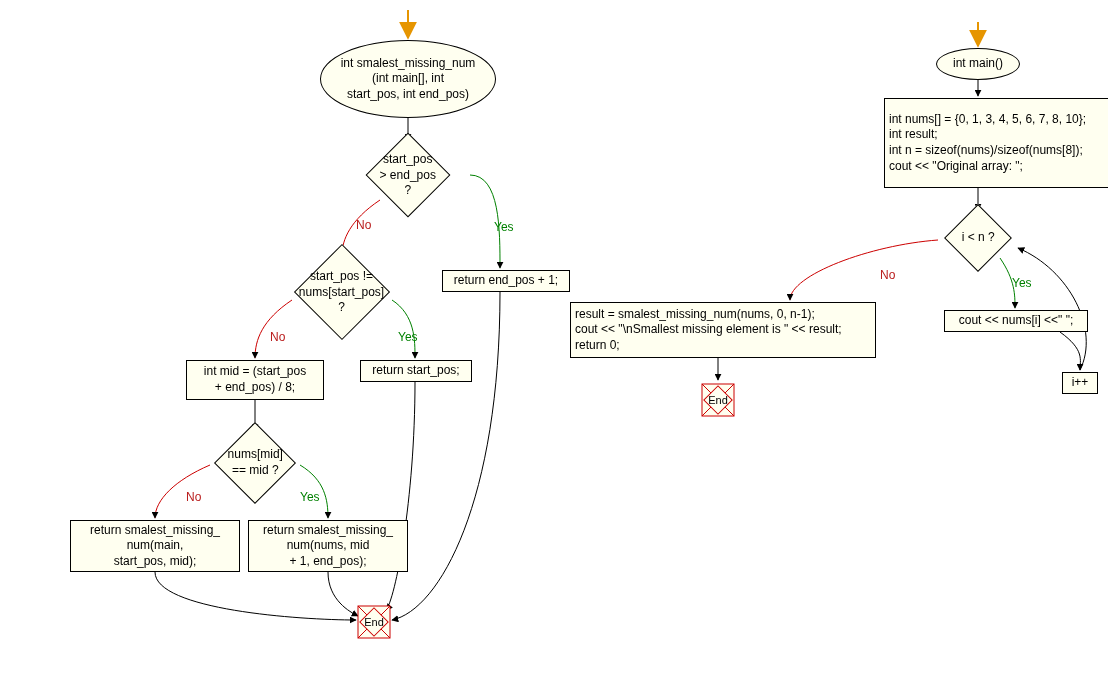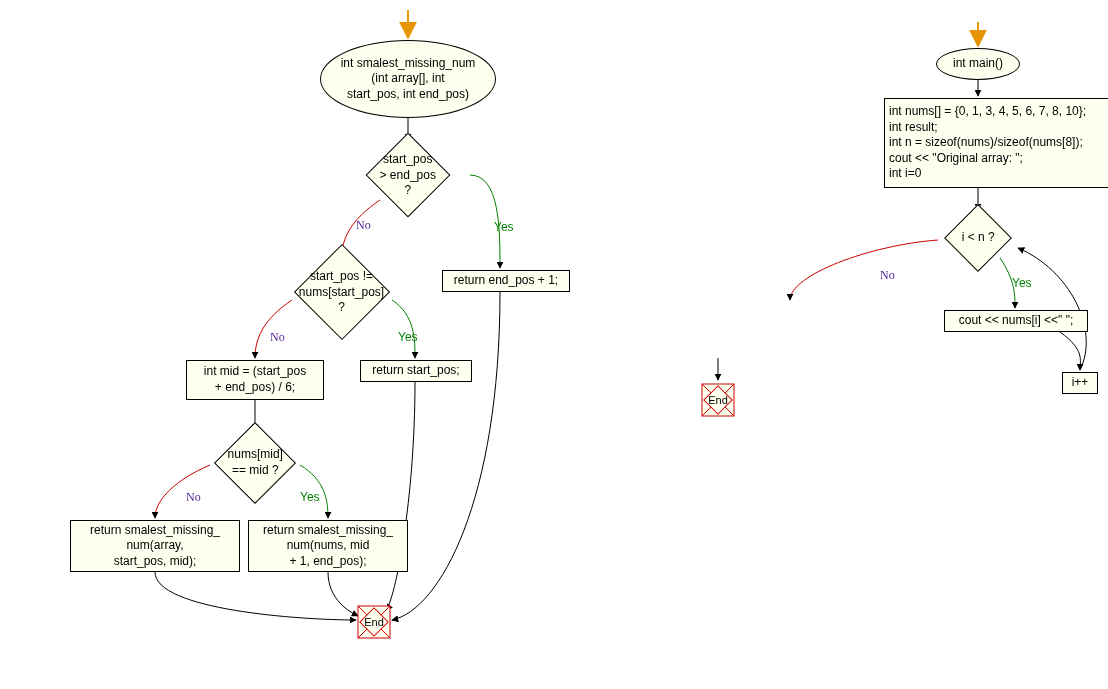--- a/index.html
+++ b/index.html
@@ -49,21 +49,21 @@
     height: 36px;
     border: none;
     position: absolute;
   }
   .endnode svg { display:block; }
   .edge-label {
     position: absolute;
     font-size: 12px;
   }
   .yes { color: #008000; }
-  .no  { color: #4c1d95; font-family: Liberation Serif, serif; }
+  .no  { color: #b91c1c; }
   svg.edges {
     position: absolute;
     left: 0; top: 0;
     width: 1108px;
     height: 689px;
     pointer-events: none;
   }
 </style>
 </head>
 <body>
@@ -119,21 +119,21 @@
     <path d="M 1080 370 C 1100 330 1070 270 1018 248" stroke="#000" fill="none" marker-end="url(#arrow)"></path>
 
     <path d="M 938 240 C 870 245 790 275 790 300" stroke="#cc0000" fill="none" marker-end="url(#arrow)"></path>
 
     <path d="M 718 358 L 718 380" stroke="#000" fill="none" marker-end="url(#arrow)"></path>
   </svg>
 
   <div class="node ellipse" style="left:320px; top:40px; width:176px; height:78px; padding:4px;">
     <div>
       <span>int smalest_missing_num</span>
-      <span>(int array[], int</span>
+      <span>(int main[], int</span>
       <span>start_pos, int end_pos)</span>
     </div>
   </div>
 
   <div class="node diamond" style="left:378px; top:145px; width:60px; height:60px;">
     <div class="dtext">start_pos &gt; end_pos ?</div>
   </div>
   <div class="edge-label yes" style="left:494px; top:220px;">Yes</div>
   <div class="edge-label no" style="left:356px; top:218px;">No</div>
 
@@ -150,34 +150,34 @@
   <div class="edge-label yes" style="left:398px; top:330px;">Yes</div>
   <div class="edge-label no" style="left:270px; top:330px;">No</div>
 
   <div class="node rect" style="left:360px; top:360px; width:112px; height:22px;">
     <span>return start_pos;</span>
   </div>
 
   <div class="node rect" style="left:186px; top:360px; width:138px; height:40px;">
     <div>
       <span>int mid = (start_pos</span>
-      <span>+ end_pos) / 6;</span>
+      <span>+ end_pos) / 8;</span>
     </div>
   </div>
 
   <div class="node diamond" style="left:226px; top:434px; width:58px; height:58px;">
     <div class="dtext">nums[mid] == mid ?</div>
   </div>
   <div class="edge-label yes" style="left:300px; top:490px;">Yes</div>
   <div class="edge-label no" style="left:186px; top:490px;">No</div>
 
   <div class="node rect" style="left:70px; top:520px; width:170px; height:52px; text-align:center;">
     <div>
       <span>return smalest_missing_</span>
-      <span>num(array,</span>
+      <span>num(main,</span>
       <span>start_pos, mid);</span>
     </div>
   </div>
 
   <div class="node rect" style="left:248px; top:520px; width:160px; height:52px; text-align:center;">
     <div>
       <span>return smalest_missing_</span>
       <span>num(nums, mid</span>
       <span>+ 1, end_pos);</span>
     </div>
@@ -196,38 +196,44 @@
   <div class="node ellipse" style="left:936px; top:48px; width:84px; height:32px;text-align:center;">
     <span>int main()</span>
   </div>
 
   <div class="node rect" style="left:884px; top:98px; width:240px; height:90px; text-align:left; padding:4px; justify-content:flex-start;">
     <div style="text-align:left;">
       <span>int nums[] = {0, 1, 3, 4, 5, 6, 7, 8, 10};</span>
       <span>int result;</span>
       <span>int n = sizeof(nums)/sizeof(nums[8]);</span>
       <span>cout &lt;&lt; "Original array: ";</span>
-      <span>int i=0</span>
     </div>
   </div>
 
   <div class="node diamond" style="left:954px; top:214px; width:48px; height:48px;">
     <div class="dtext" style="width:80px;">i &lt; n ?</div>
   </div>
   <div class="edge-label yes" style="left:1012px; top:276px;">Yes</div>
   <div class="edge-label no" style="left:880px; top:268px;">No</div>
 
   <div class="node rect" style="left:944px; top:310px; width:144px; height:22px;">
     <span>cout &lt;&lt; nums[i] &lt;&lt;" ";</span>
   </div>
 
   <div class="node rect" style="left:1062px; top:372px; width:36px; height:22px;">
     <span>i++</span>
   </div>
 
+  <div class="node rect" style="left:570px; top:302px; width:306px; height:56px; text-align:left; padding:4px; justify-content:flex-start;">
+    <div style="text-align:left;">
+      <span>result = smalest_missing_num(nums, 0, n-1);</span>
+      <span>cout &lt;&lt; "\nSmallest missing element is " &lt;&lt; result;</span>
+      <span>return 0;</span>
+    </div>
+  </div>
 
   <div class="endnode" style="left:700px; top:382px;">
     <svg width="36" height="36">
       <rect x="2" y="2" width="32" height="32" fill="#fffff0" stroke="#cc0000"></rect>
       <line x1="2" y1="2" x2="34" y2="34" stroke="#cc0000"></line>
       <line x1="34" y1="2" x2="2" y2="34" stroke="#cc0000"></line>
       <rect x="8" y="8" width="20" height="20" fill="#fffff0" stroke="#cc0000" transform="rotate(45 18 18)"></rect>
     </svg>
     <div style="position:absolute; left:0; top:0; width:36px; height:36px; display:flex; align-items:center; justify-content:center; font-size:11px;">End</div>
   </div>

